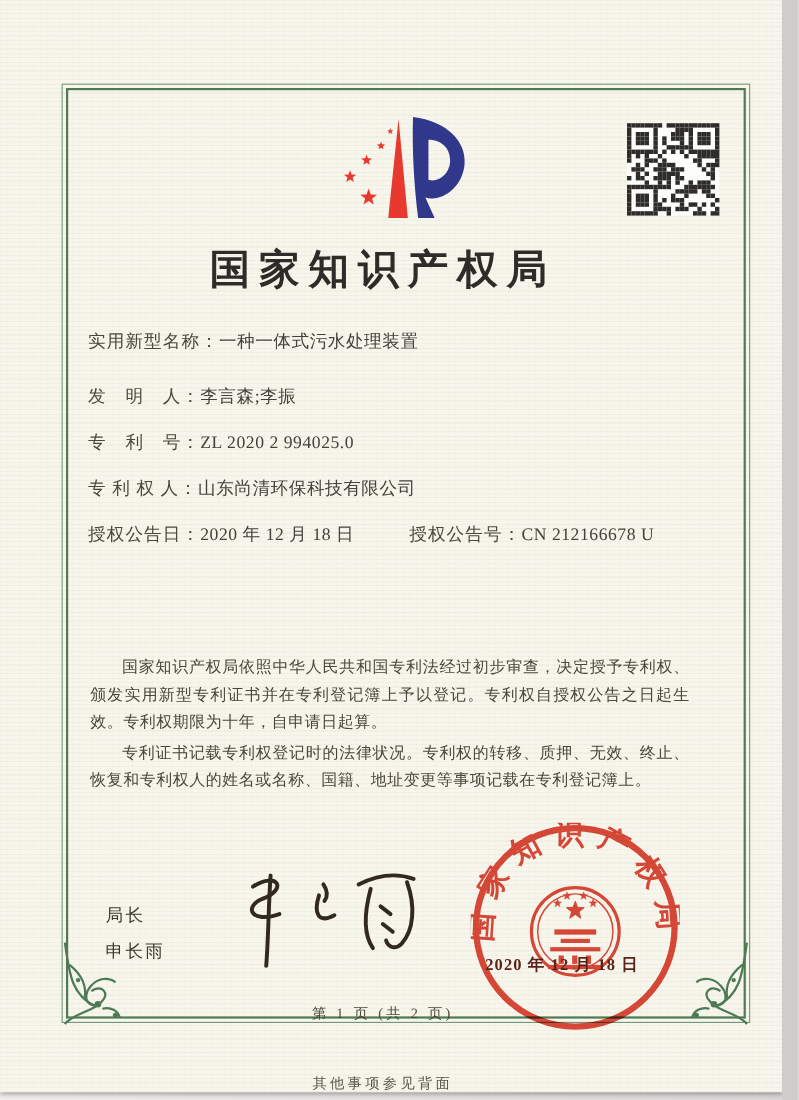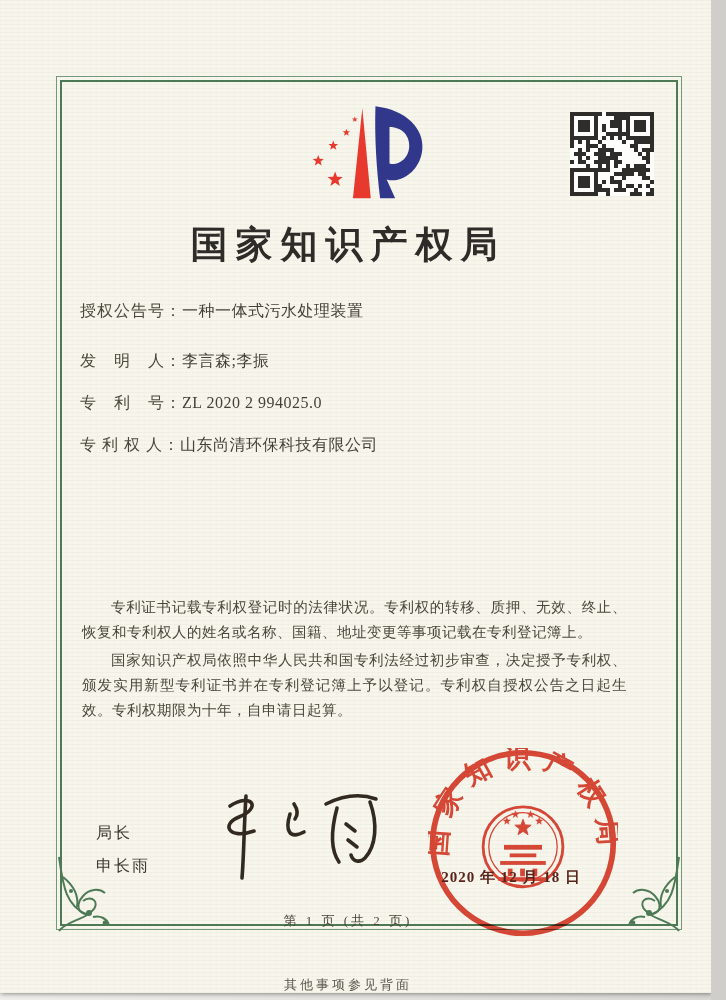--- a/index.html
+++ b/index.html
@@ -349,36 +349,39 @@
       <i style="left:64px;top:80px"></i>
       <i style="left:68px;top:80px"></i>
       <i style="left:76px;top:80px"></i>
       <i style="left:80px;top:80px"></i>
     </div>
 
   <div class="title">国家知识产权局</div>
 
   <div class="fields">
     <div class="frow first">
-      <span class="flabel">授权公告号：</span><span class="fvalue">一种一体式污水处理装置</span>
+      <span class="flabel">实用新型名称：</span><span class="fvalue">一种一体式污水处理装置</span>
     </div>
     <div class="frow">
       <span class="flabel">发　明　人：</span><span class="fvalue">李言森;李振</span>
     </div>
     <div class="frow">
       <span class="flabel">专　利　号：</span><span class="fvalue">ZL 2020 2 994025.0</span>
     </div>
     <div class="frow">
       <span class="flabel">专 利 权 人：</span><span class="fvalue">山东尚清环保科技有限公司</span>
     </div>
+    <div class="frow">
+      <span class="flabel">授权公告日：</span><span class="fvalue">2020 年 12 月 18 日</span><span class="pair-gap"></span><span class="flabel">授权公告号：</span><span class="fvalue">CN 212166678 U</span>
+    </div>
   </div>
 
   <div class="paras">
+    <p>国家知识产权局依照中华人民共和国专利法经过初步审查，决定授予专利权、颁发实用新型专利证书并在专利登记簿上予以登记。专利权自授权公告之日起生效。专利权期限为十年，自申请日起算。</p>
     <p>专利证书记载专利权登记时的法律状况。专利权的转移、质押、无效、终止、恢复和专利权人的姓名或名称、国籍、地址变更等事项记载在专利登记簿上。</p>
-    <p>国家知识产权局依照中华人民共和国专利法经过初步审查，决定授予专利权、颁发实用新型专利证书并在专利登记簿上予以登记。专利权自授权公告之日起生效。专利权期限为十年，自申请日起算。</p>
   </div>
 
   <div class="officer">
     <div>局长</div>
     <div>申长雨</div>
   </div>
 
   <svg class="signature" viewBox="0 0 210 105">
     <g fill="none" stroke="#322a20" stroke-width="3.6" stroke-linecap="round">
       <path d="M52,14 C50,42 50,72 48,96"></path>

